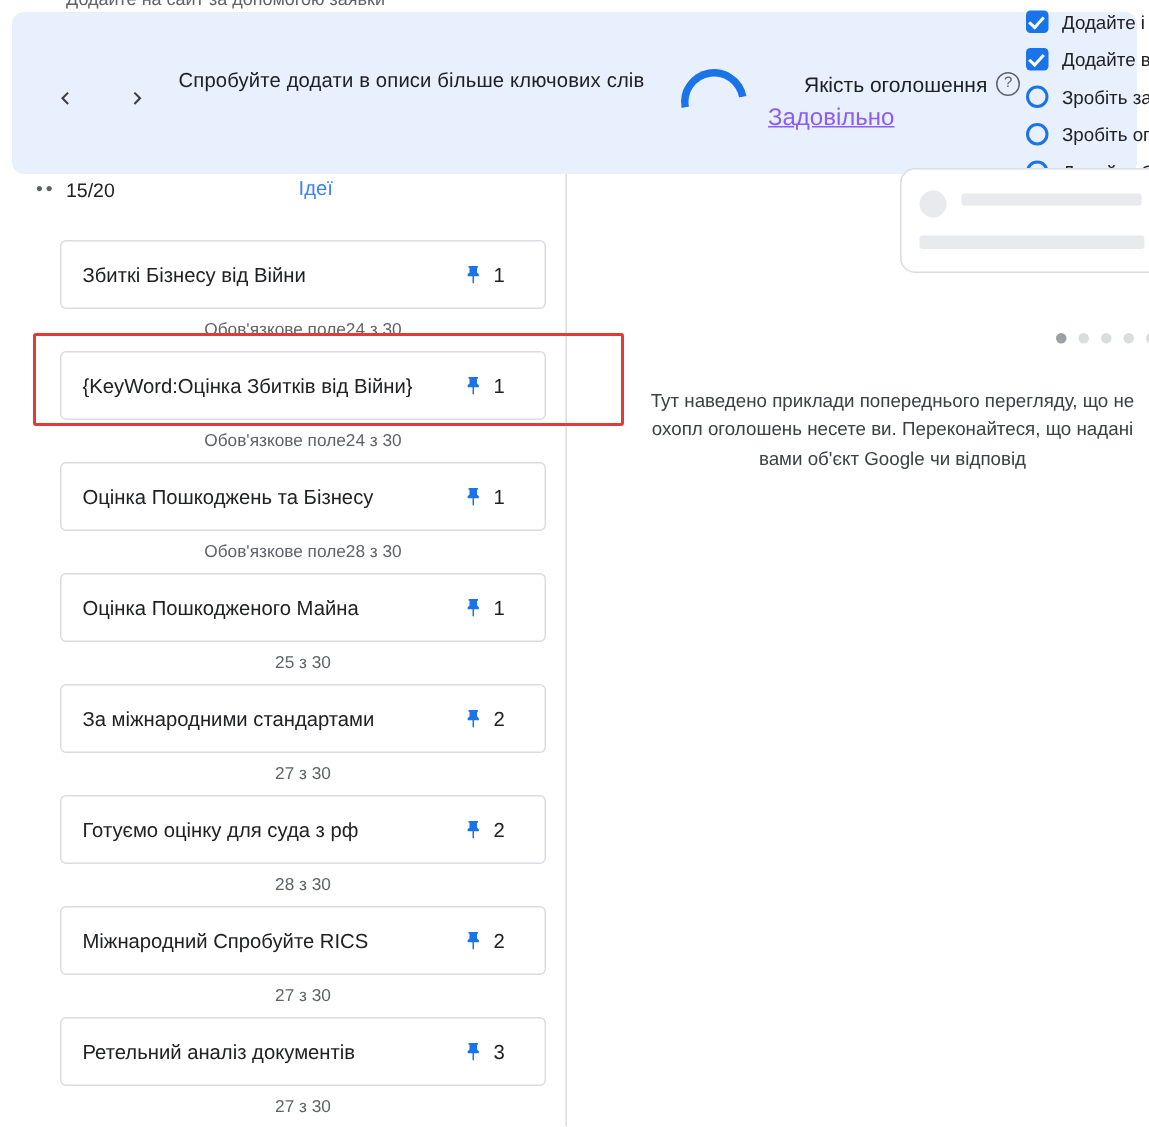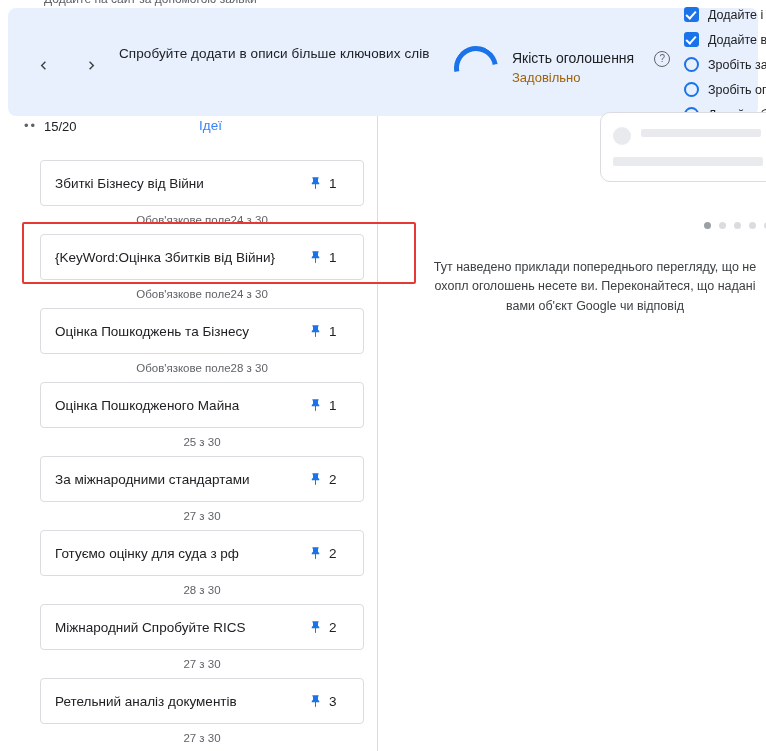--- a/index.html
+++ b/index.html
@@ -73,38 +73,40 @@
     box-sizing: border-box;
   }
   .quality-labels {
     line-height: 1.45;
   }
   .quality-title {
     font-size: 14px;
     color: #202124;
     display: flex;
     align-items: center;
-    gap: 20px;
+    gap: 6px;
+    margin-left: 24px;
   }
   .help-icon {
     display: inline-flex;
     width: 14px;
     height: 14px;
     border-radius: 50%;
     border: 1px solid #5f6368;
     color: #5f6368;
     font-size: 10px;
     align-items: center;
     justify-content: center;
     line-height: 1;
     cursor: pointer;
   }
   .quality-value {
-    font-size: 13px;
-    color: #a16207;
+    font-size: 16px;
+    color: #8b5cf6;
+    text-decoration: underline;
   }
 
   
   .checklist {
     position: absolute;
     left: 684px;
     top: 2px;
     width: 90px;
   }
   .check-row {

